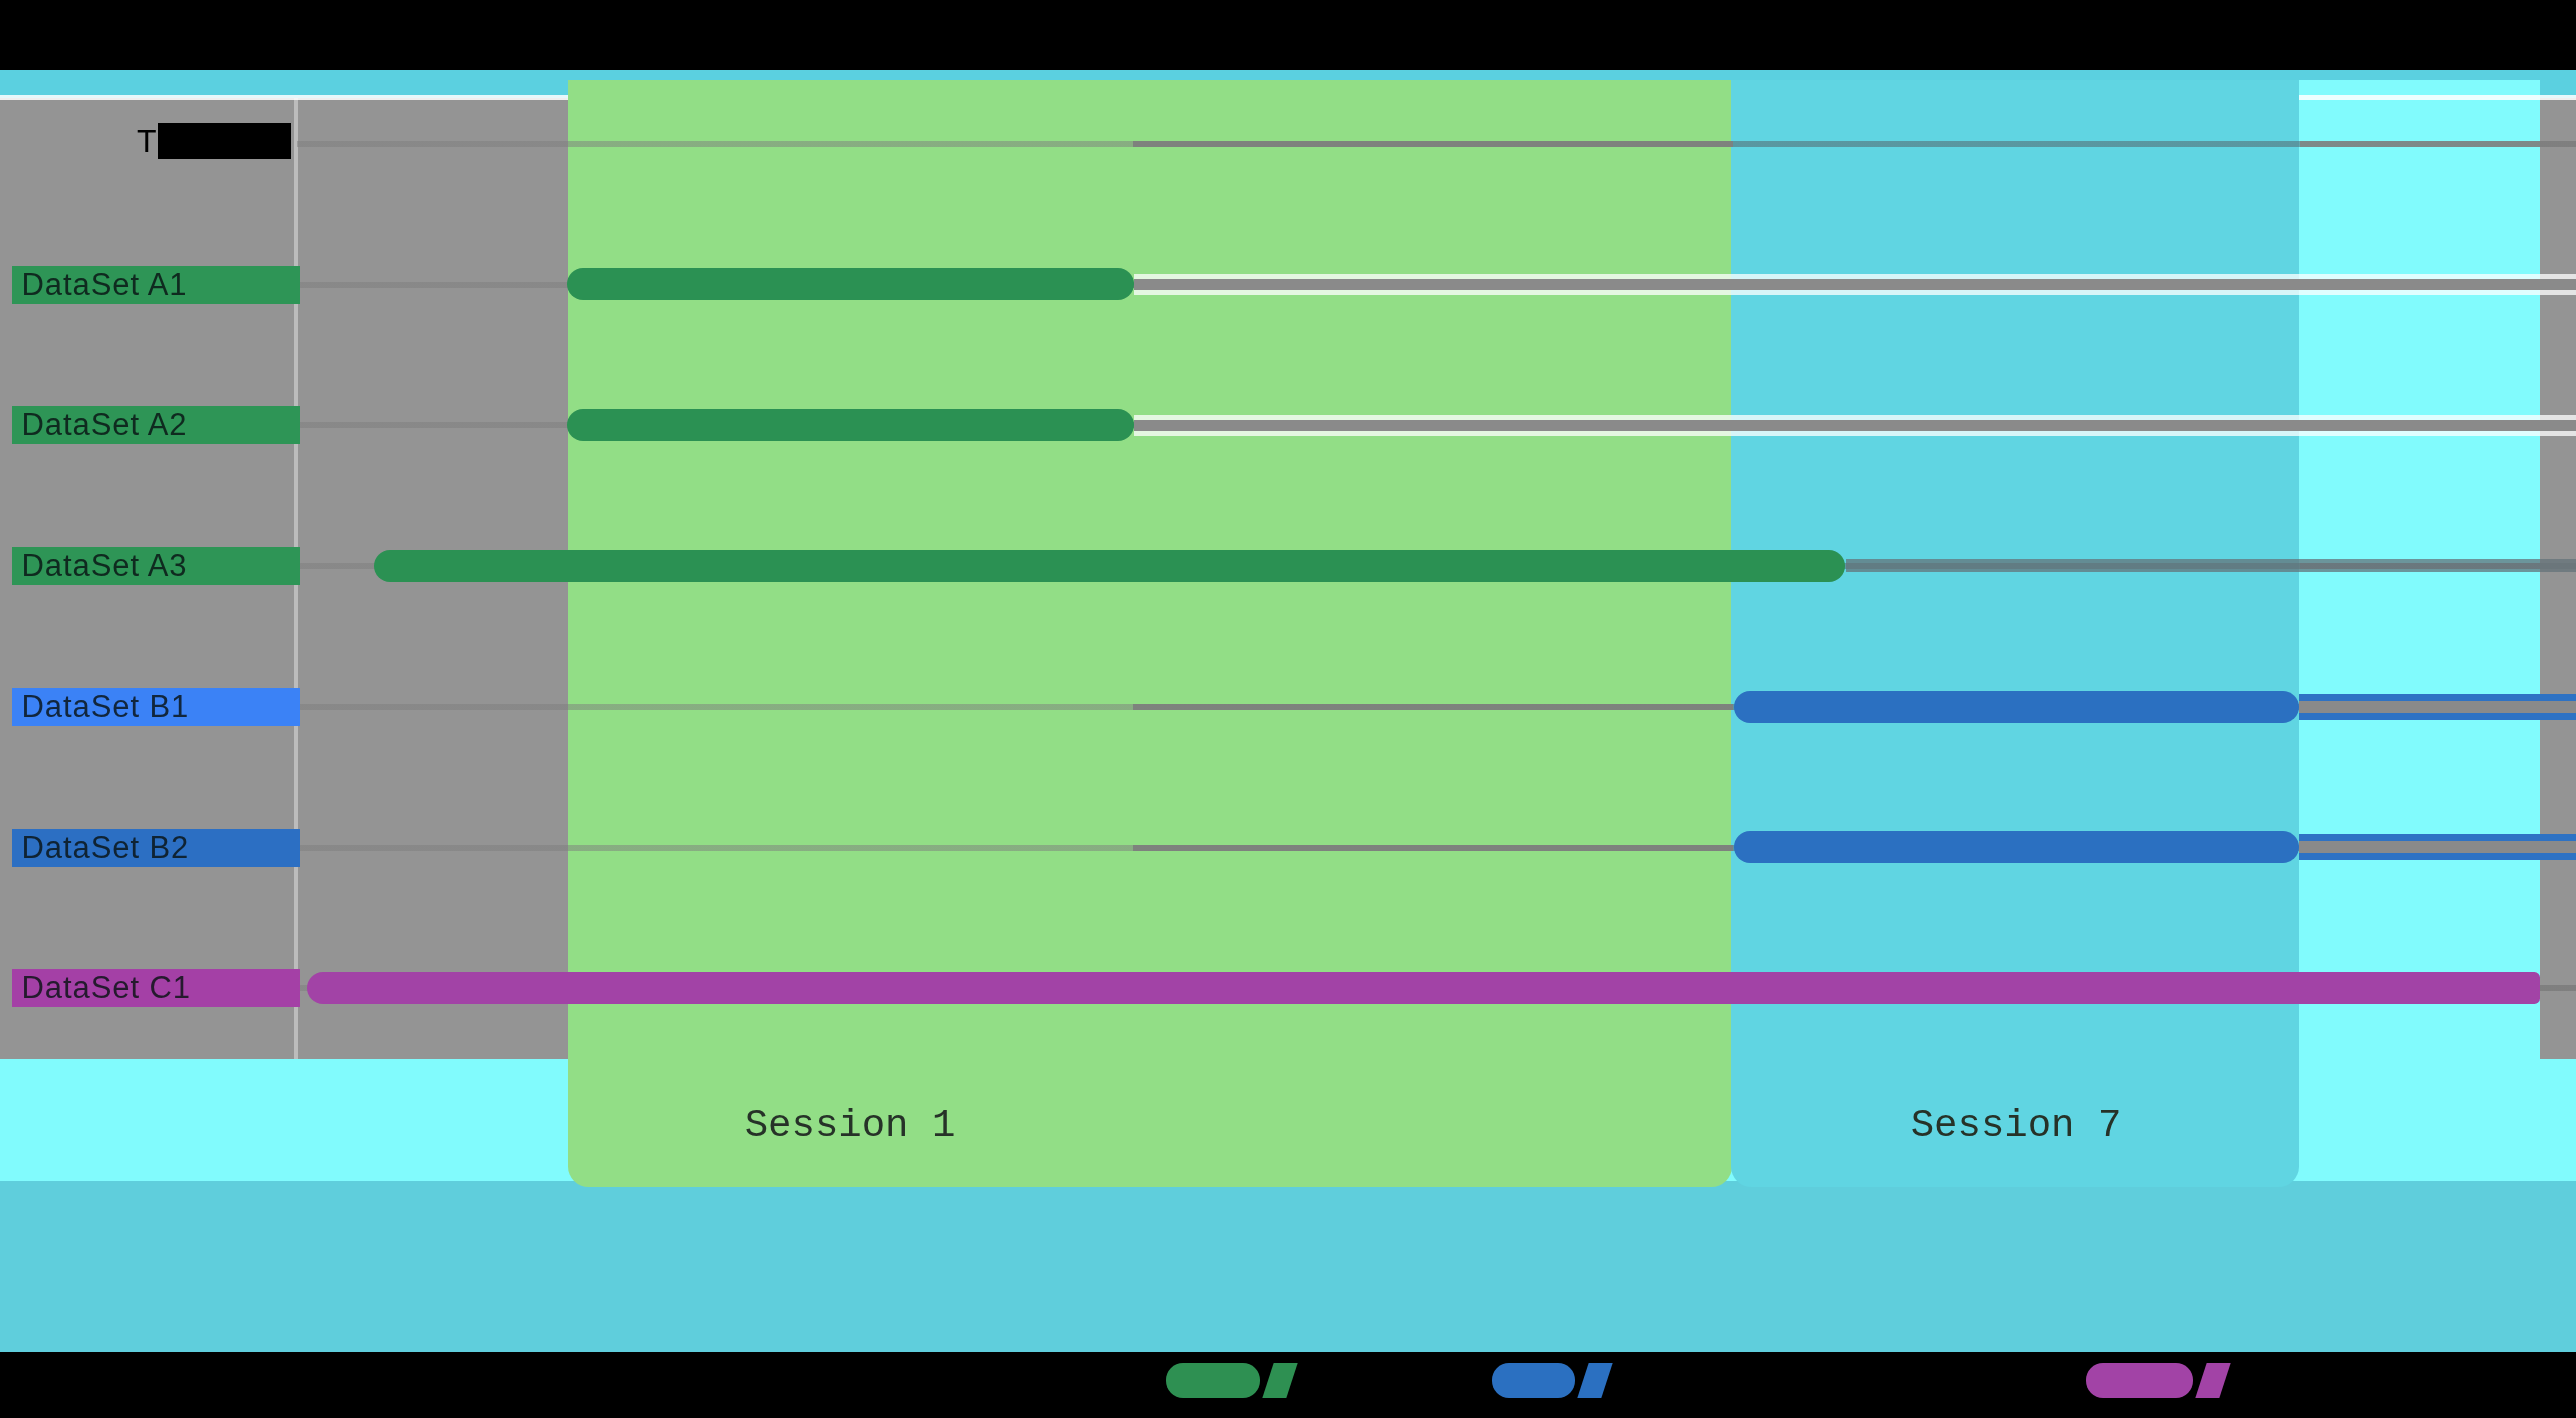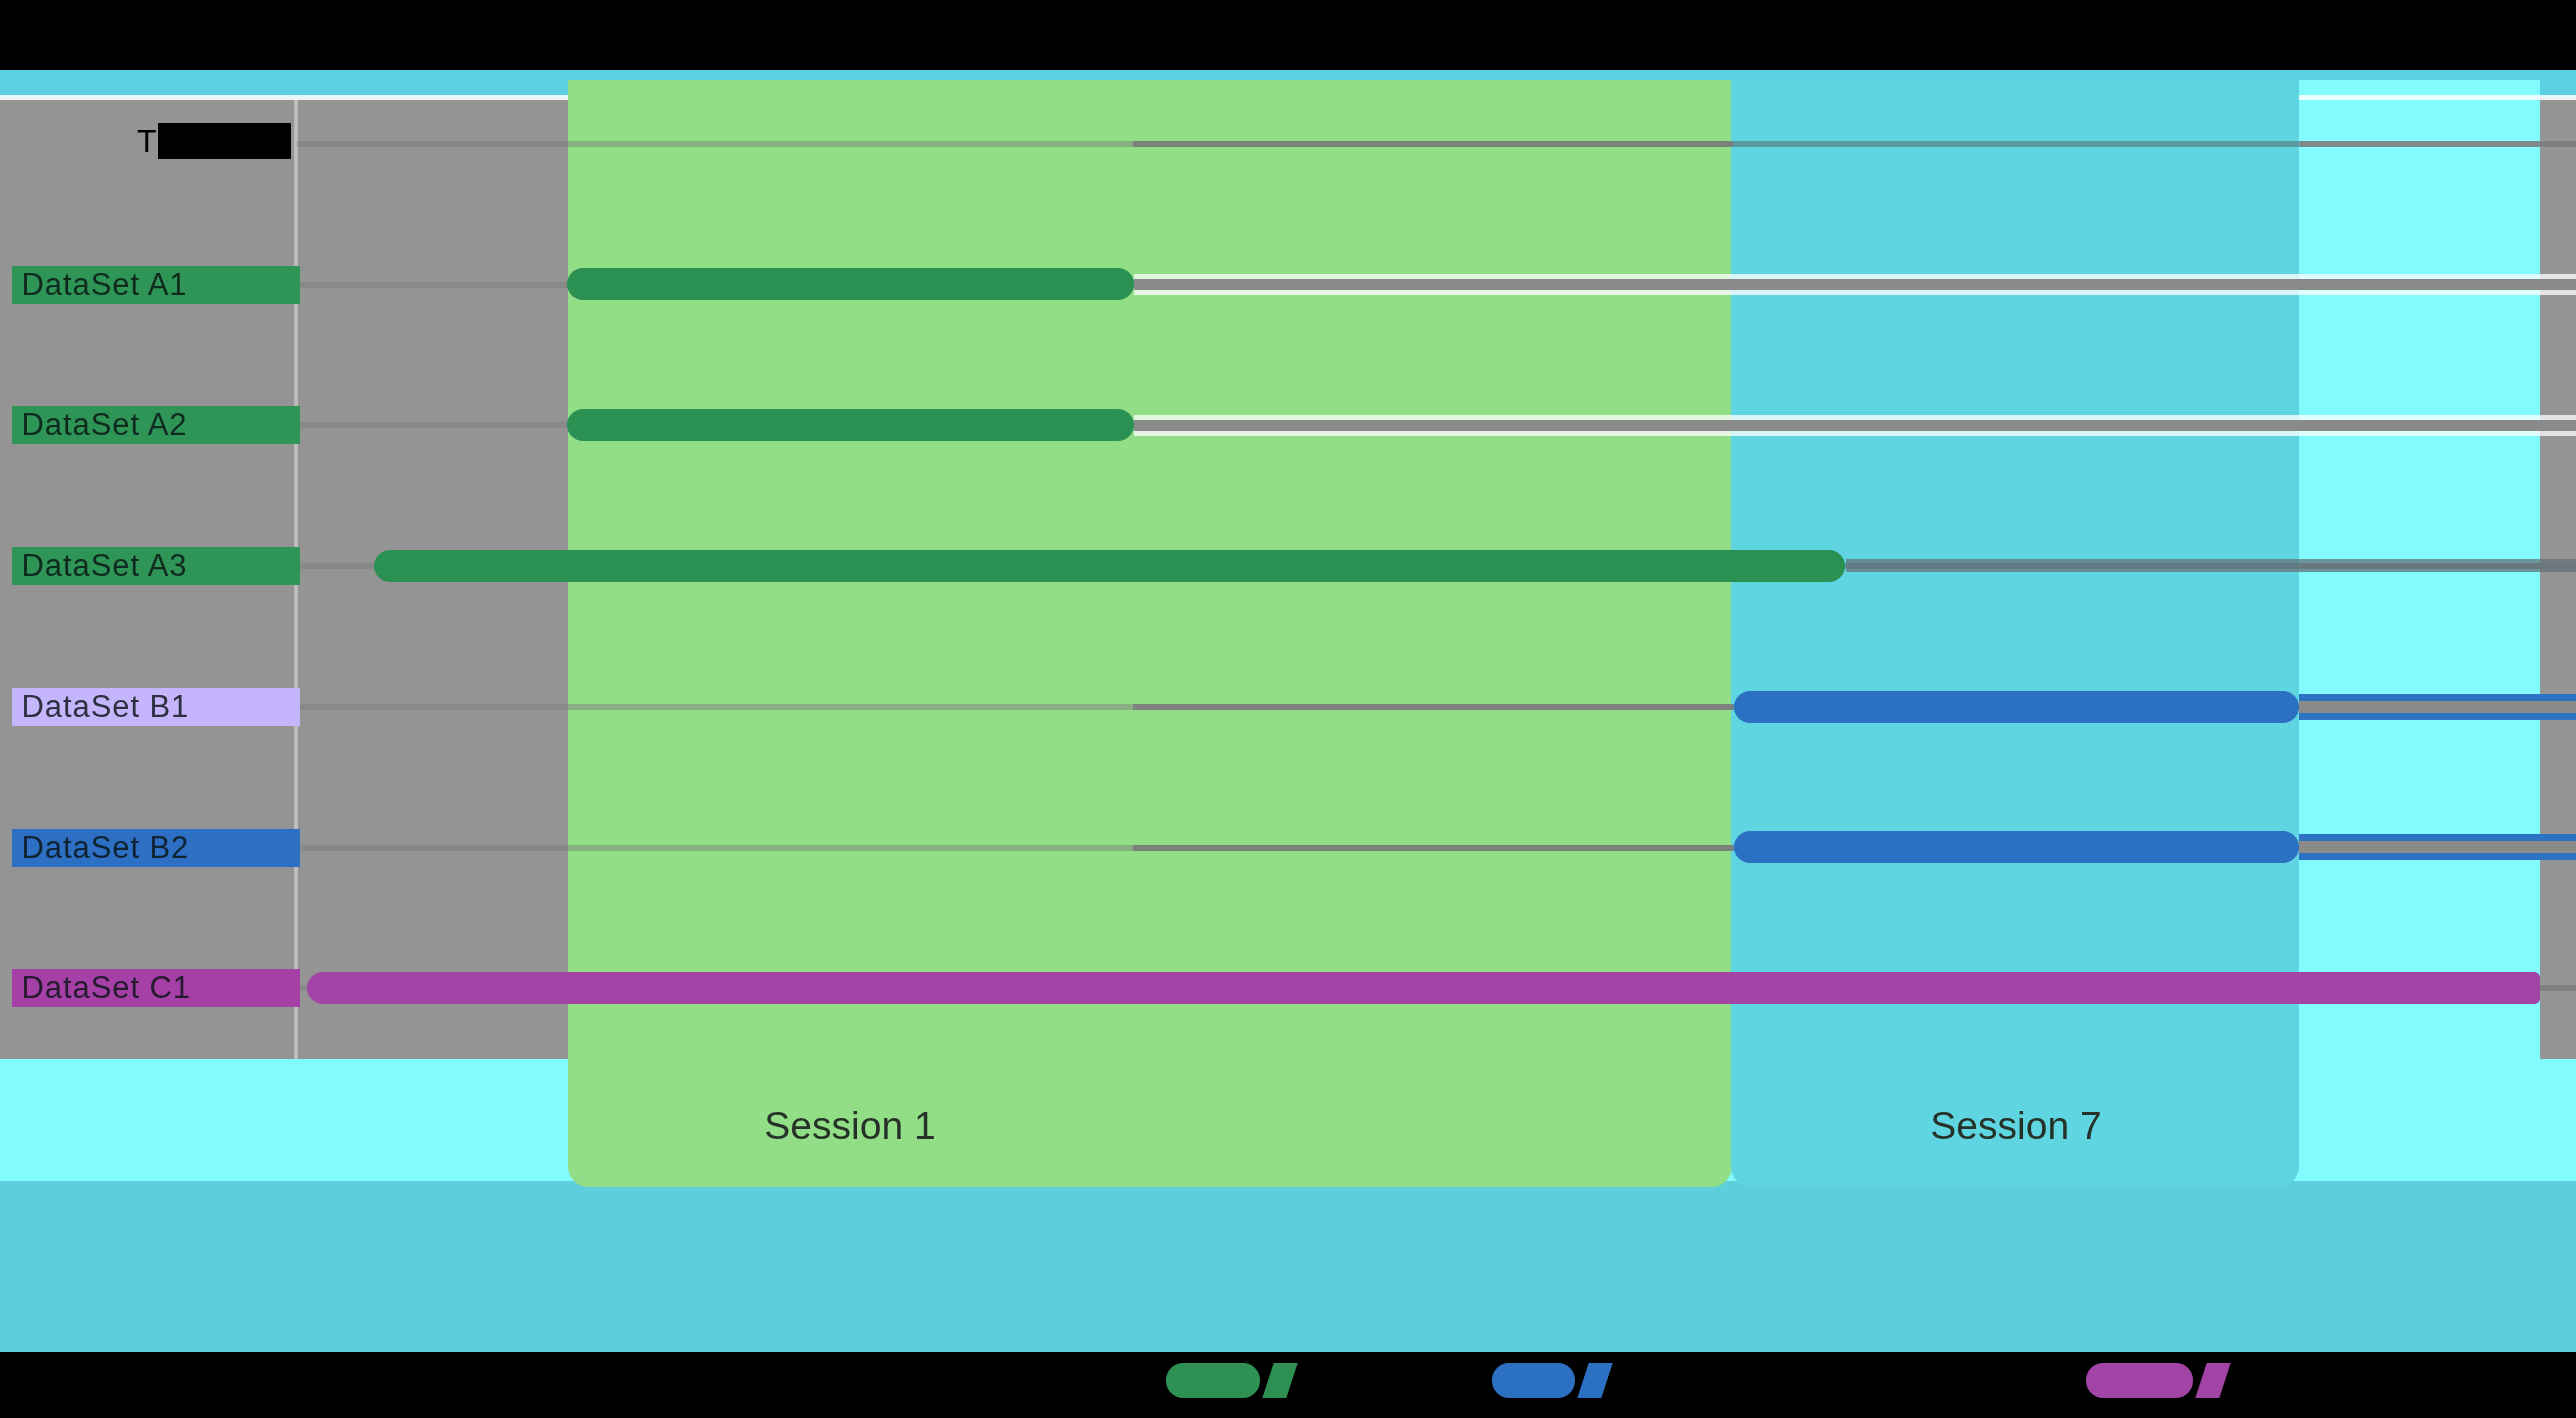--- a/index.html
+++ b/index.html
@@ -7,21 +7,21 @@
           font-family:"Liberation Sans","DejaVu Sans",sans-serif;}
   .abs{position:absolute;}
   .band{position:absolute;top:80px;height:1107px;border-radius:0 0 20.6px 20.6px;}
   .gridline{position:absolute;height:5.6px;left:297px;width:2279px;}
   .bar{position:absolute;height:32px;border-radius:16px;}
   .track{position:absolute;display:flex;flex-direction:column;}
   .track > div{width:100%;}
   .rowlabel{position:absolute;left:12.2px;width:288px;height:38px;display:flex;align-items:center;
              padding-left:9.4px;box-sizing:border-box;font-size:31px;font-weight:500;
              letter-spacing:0.9px;color:rgba(8,18,20,0.82);}
-  .session-label{position:absolute;transform:translate(-50%,-50%);font-size:39px;color:#263228;}
+  .session-label{position:absolute;transform:translate(-50%,-50%);font-size:39px;color:#263228;font-family:Liberation Mono, monospace;}
   .legend-item{position:absolute;top:1363px;height:35px;display:flex;align-items:center;gap:8.4px;}
   .swatch{height:35px;border-radius:17px;}
   .slash{height:35px;width:24.4px;transform:skewX(-18deg);}
   .redacted{background:#000;}
   #title-row{position:absolute;top:122px;left:137px;height:38px;display:flex;align-items:center;
              font-size:32px;color:#000;}
   #title-redaction{width:133px;height:36px;background:#000;margin-left:1.9px;}
   .hairline{position:absolute;top:95px;height:4.7px;background:rgba(255,255,255,0.85);}
   .seam{position:absolute;top:98px;height:961px;width:3.8px;background:rgba(255,255,255,0.38);}
 </style>
@@ -98,21 +98,21 @@
 
   <div id="title-row">
     <span>T</span>
     <span id="title-redaction"></span>
   </div>
 
   <div id="layer-labels">
       <div class="rowlabel" style="top: 266px; background: rgb(46, 149, 86);">DataSet A1</div>
       <div class="rowlabel" style="top: 406px; background: rgb(46, 149, 86);">DataSet A2</div>
       <div class="rowlabel" style="top: 547px; background: rgb(46, 149, 86);">DataSet A3</div>
-      <div class="rowlabel" style="top: 688px; background: #c4b5fd;">DataSet B1</div>
+      <div class="rowlabel" style="top: 688px; background: #3b82f6;">DataSet B1</div>
       <div class="rowlabel" style="top: 829px; background: rgb(44, 111, 195);">DataSet B2</div>
       <div class="rowlabel" style="top: 969px; background: rgb(164, 64, 166);">DataSet C1</div>
     </div>
 
   <div id="layer-sessions">
       <div class="session-label" style="left: 850px; top: 1126px;">Session 1</div>
       <div class="session-label" style="left: 2016px; top: 1126px;">Session 7</div>
     </div>
 
   <div id="layer-legend">

